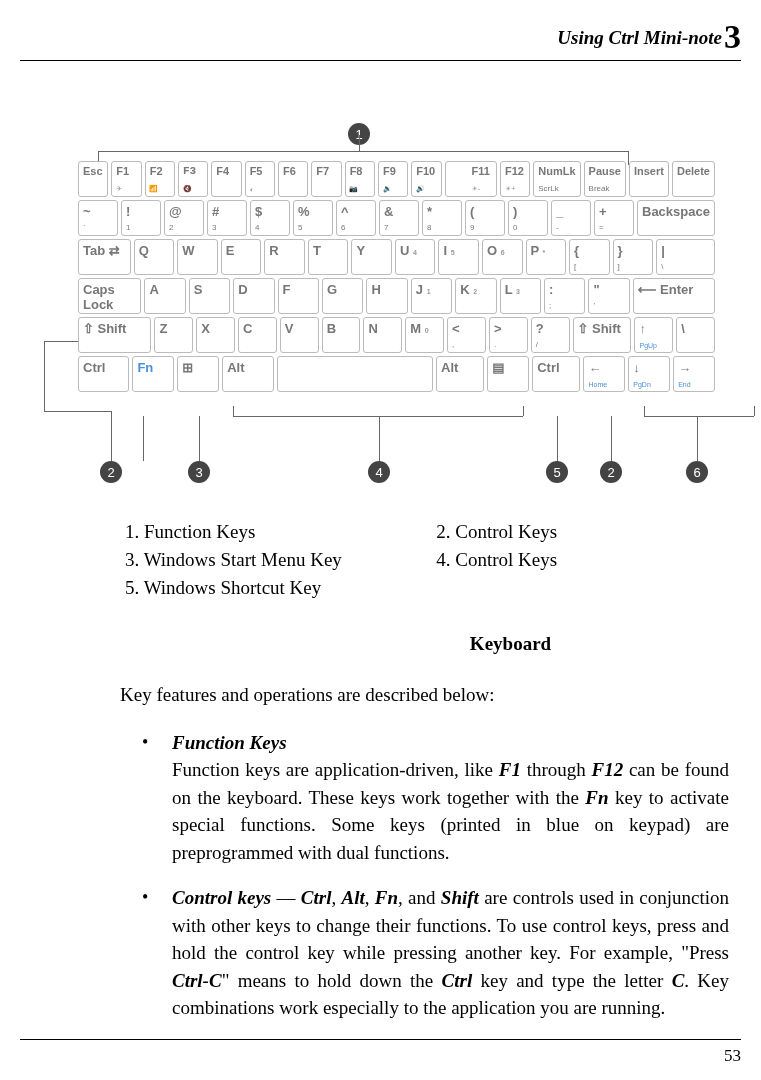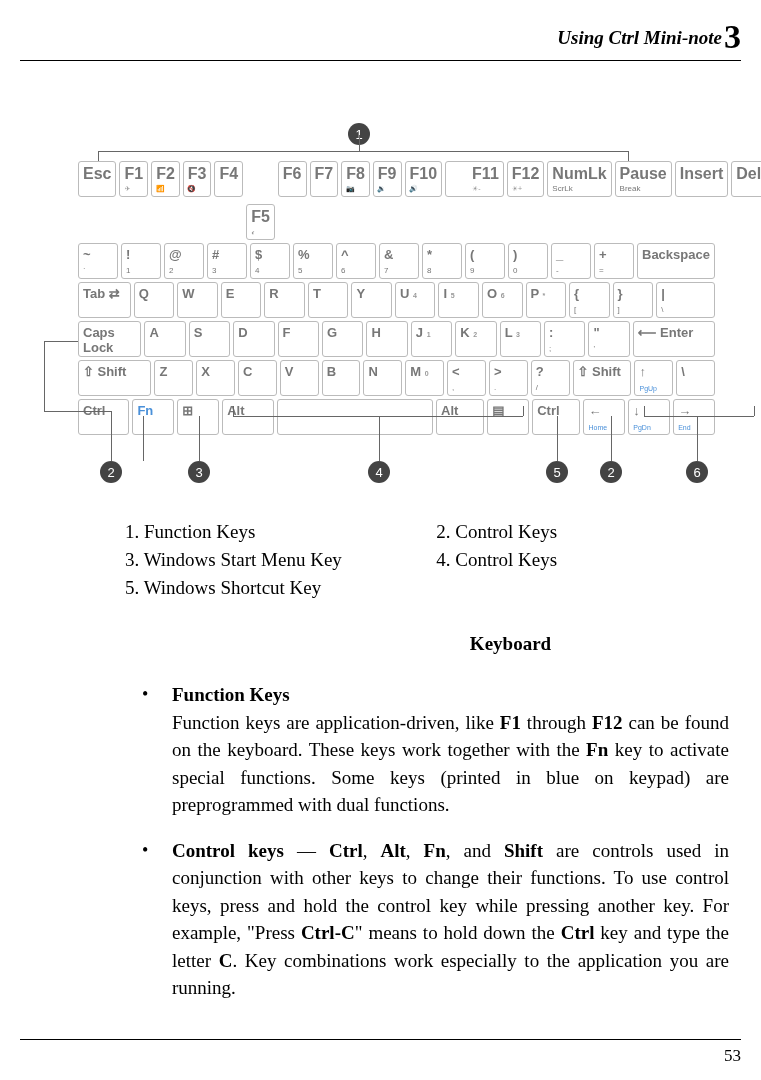--- a/index.html
+++ b/index.html
@@ -60,21 +60,21 @@
     font-size: 9px;
     padding: 3px 4px;
     height: 36px;
     display: flex;
     flex-direction: column;
     justify-content: space-between;
     position: relative;
   }
   .key .top { font-size: 8px; }
   .key .main { font-size: 13px; font-weight: bold; align-self: flex-start; }
-  .key.small .main { font-size: 16px; }
+  .key.small .main { font-size: 11px; }
   .key.fn { color: #4a90d9; }
   .blue { color: #4a90d9; font-size: 7px; }
   .sub { font-size: 7px; color: #999; }
 
   .legend {
     margin: 30px 50px 0 105px;
     display: grid;
     grid-template-columns: 55% 45%;
     row-gap: 6px;
     font-size: 19px;
@@ -90,21 +90,21 @@
     margin: 26px 12px 0 100px;
     font-size: 19px;
     line-height: 1.45;
   }
   .body p.intro { margin-bottom: 20px; }
   ul.features { margin-left: 22px; list-style: none; }
   ul.features > li { position: relative; padding-left: 30px; margin-bottom: 18px; text-align: justify; }
   ul.features > li::before {
     content: "•"; position: absolute; left: 0; top: 0; font-size: 18px;
   }
-  .b { font-weight: bold; }
+  .b { font-weight: bold; font-style: italic; }
   .footer {
     position: absolute;
     bottom: 14px; right: 22px;
     border-top: 1.5px solid #000;
     width: calc(100% - 40px);
     text-align: right;
     font-size: 17px;
     padding-top: 6px;
     left: 20px;
   }
@@ -131,28 +131,28 @@
             <div class="main">Esc</div>
           </div>
           <div class="key small" style="flex: 1 1 0px;">
             <div class="main">F1</div>
             <div class="sub">✈</div>
           </div>
           <div class="key small" style="flex: 1 1 0px;">
             <div class="main">F2</div>
             <div class="sub">📶</div>
           </div>
-          <div class="key small" style="flex: 1 1 0px;">
+          <div class="key small" style="flex: 1 1 0px; font-family: Liberation Mono, monospace;">
             <div class="main">F3</div>
             <div class="sub">🔇</div>
           </div>
           <div class="key small" style="flex: 1 1 0px;">
             <div class="main">F4</div>
           </div>
-          <div class="key small" style="flex: 1 1 0px; margin-top: 43px;">
+          <div class="key small" style="flex: 1 1 0px;">
             <div class="main">F5</div>
             <div class="sub">◐</div>
           </div>
           <div class="key small" style="flex: 1 1 0px;">
             <div class="main">F6</div>
           </div>
           <div class="key small" style="flex: 1 1 0px;">
             <div class="main">F7</div>
           </div>
           <div class="key small" style="flex: 1 1 0px;">
@@ -455,20 +455,21 @@
     <div>1. Function Keys</div>
     <div>2. Control Keys</div>
     <div>3. Windows Start Menu Key</div>
     <div>4. Control Keys</div>
     <div>5. Windows Shortcut Key</div>
   </div>
 
 <div class="figcap">Keyboard</div>
 
 <div class="body">
+  <p class="intro">Key features and operations are described below:</p>
   <ul class="features" id="features">
       <li><span><span class="b">Function Keys</span><br><span>Function keys are application-driven, like </span><span class="b">F1</span><span> through </span><span class="b">F12</span><span> can be found on the keyboard. These keys work together with the </span><span class="b">Fn</span><span> key to activate special functions. Some keys (printed in blue on keypad) are preprogrammed with dual functions.</span></span></li>
       <li><span><span class="b">Control keys</span><span> — </span><span class="b">Ctrl</span><span>, </span><span class="b">Alt</span><span>, </span><span class="b">Fn</span><span>, and </span><span class="b">Shift</span><span> are controls used in conjunction with other keys to change their functions. To use control keys, press and hold the control key while pressing another key. For example, "Press </span><span class="b">Ctrl-C</span><span>" means to hold down the </span><span class="b">Ctrl</span><span> key and type the letter </span><span class="b">C</span><span>. Key combinations work especially to the application you are running.</span></span></li>
     </ul>
 </div>
 
 <div class="footer">
   <span>53</span>
 </div>
 

